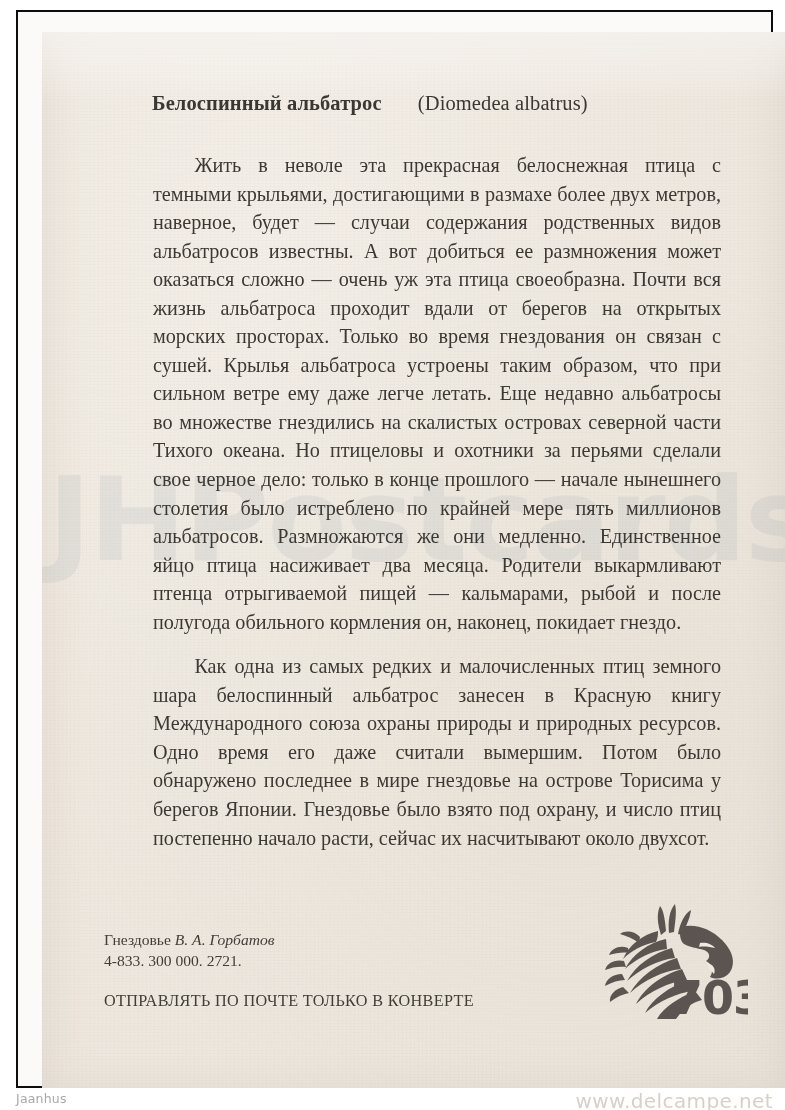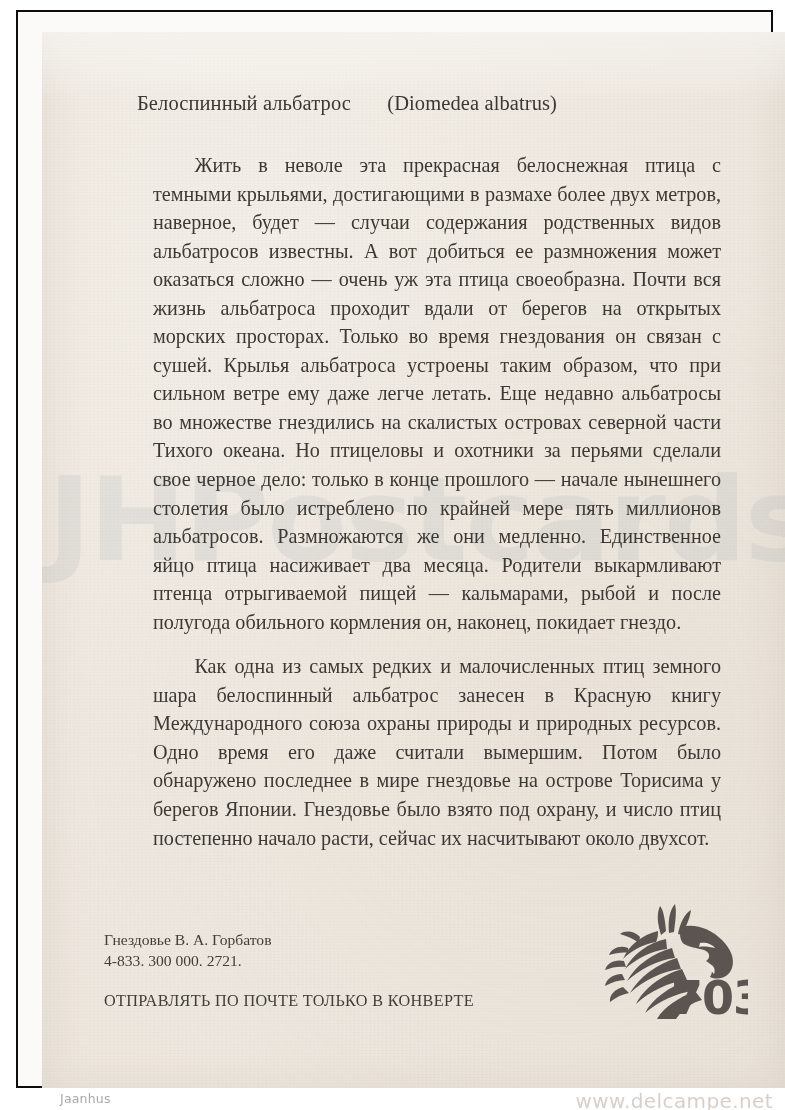--- a/index.html
+++ b/index.html
@@ -99,21 +99,22 @@
   .title {
     position: absolute;
     left: 95px;
     top: 60px;
     width: 600px;
     font-size: 20.5px;
     color: #3b3733;
     letter-spacing: 0.1px;
   }
   .title .ru {
-    font-weight: 400;
+    font-weight: 700;
+    margin-left: 15px;
   }
   .title .lat {
     font-weight: 400;
     margin-left: 31px;
   }
 
   .body-text {
     position: absolute;
     left: 95px;
     top: 103px;
@@ -138,20 +139,21 @@
     width: 440px;
     color: #413d39;
     z-index: 2;
   }
   .imprint .line {
     font-size: 15.6px;
     line-height: 20.5px;
     white-space: nowrap;
   }
   .imprint .artist-name {
+    font-style: italic;
     margin-top: 28px;
   }
   .imprint .mail-note {
     margin-top: 21px;
     font-size: 16.2px;
     letter-spacing: 0.35px;
     white-space: nowrap;
   }
 
   
@@ -176,21 +178,20 @@
     z-index: 5;
   }
   .wm-left {
     position: absolute;
     left: 16px;
     top: 3px;
     font-family: "DejaVu Sans", sans-serif;
     font-size: 12.5px;
     color: #a9a9a9;
     letter-spacing: 0.2px;
-    margin-left: 44px;
   }
   .wm-right {
     position: absolute;
     right: 12px;
     top: 1px;
     font-family: "DejaVu Sans", sans-serif;
     font-size: 20px;
     color: #d8d0c8;
     letter-spacing: 0.4px;
   }

